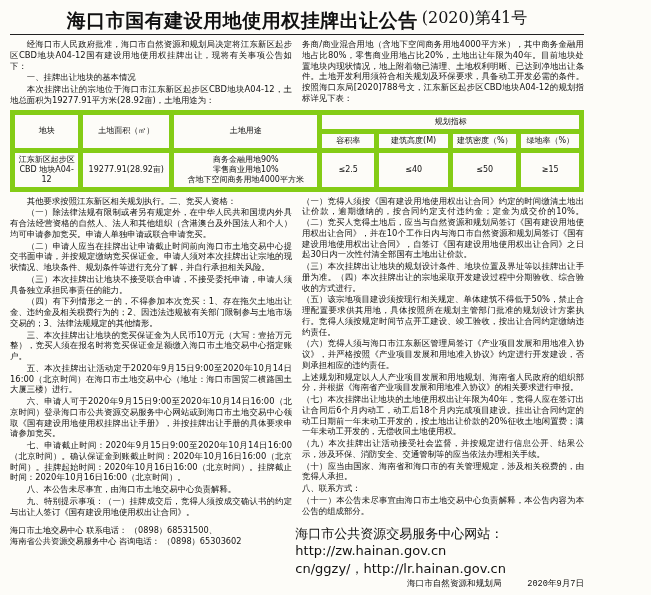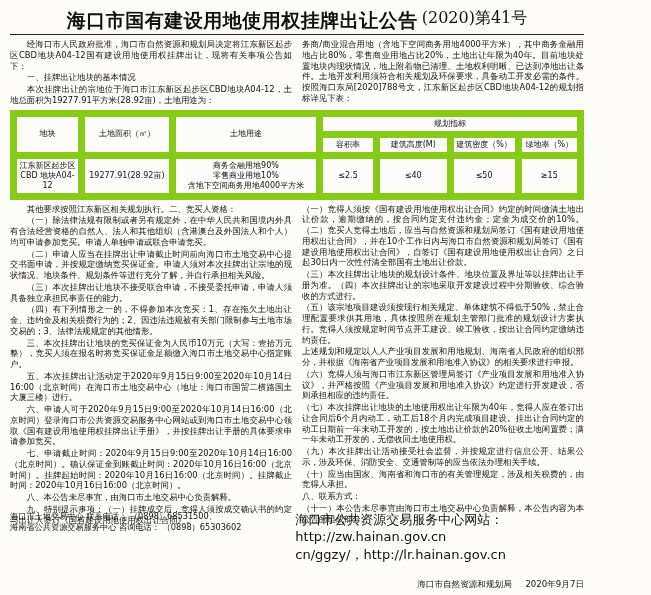--- a/index.html
+++ b/index.html
@@ -56,21 +56,21 @@
   }
   .indent{ text-indent:2em; }
   .tbl{
     border-collapse:collapse;
     width:100%;
     font-size:8px;
     margin:3px 0 4px 0;
     table-layout:fixed;
   }
   .tbl td,.tbl th{
-    border:7px solid #84cc16;
+    border:5px solid #84cc16;
     padding:2px 2px;
     text-align:center;
     vertical-align:middle;
     line-height:1.25;
     font-weight:normal;
   }
   .tbl th{ font-size:8px; }
   .cell-left{ text-align:left; }
   .full-block{
     margin-top:2px;
@@ -79,21 +79,21 @@
     position:absolute;
     left:10px;right:10px;bottom:4px;
     font-size:8.2px;
   }
   .contact{ text-align:left;line-height:1.35; }
   .contact .lbl{ display:inline-block; }
   .right-foot{ text-align:right;line-height:1.35; }
   .bar-left{ width:325px; }
   .foot-cols{ display:flex;justify-content:flex-end;gap:24px; }
   .url{ font-size:13px;line-height:1.35;text-align:left; }
-  .sign{ font-size:8.6px; margin-top:16px;}
+  .sign{ font-size:8.6px; margin-top:2px;font-family:Liberation Mono, monospace;}
 </style>
 </head>
 <body>
 
 <div class="page">
 
   <div class="title-row">
     <span class="title">海口市国有建设用地使用权挂牌出让公告</span>
     <span class="title-sub">(2020)第41号</span>
   </div>
@@ -161,22 +161,22 @@
       <p class="indent">六、申请人可于2020年9月15日9:00至2020年10月14日16:00（北京时间）登录海口市公共资源交易服务中心网站或到海口市土地交易中心领取《国有建设用地使用权挂牌出让手册》，并按挂牌出让手册的具体要求申请参加竞买。</p>
       <p class="indent">七、申请截止时间：2020年9月15日9:00至2020年10月14日16:00（北京时间）。确认保证金到账截止时间：2020年10月16日16:00（北京时间）。挂牌起始时间：2020年10月16日16:00（北京时间）。挂牌截止时间：2020年10月16日16:00（北京时间）。</p>
       <p class="indent">八、本公告未尽事宜，由海口市土地交易中心负责解释。</p>
       <p class="indent">九、特别提示事项：（一）挂牌成交后，竞得人须按成交确认书的约定与出让人签订《国有建设用地使用权出让合同》。</p>
     </div>
 
     <div class="col col-right">
       <p>（一）竞得人须按《国有建设用地使用权出让合同》约定的时间缴清土地出让价款，逾期缴纳的，按合同约定支付违约金；定金为成交价的10%。（二）竞买人竞得土地后，应当与自然资源和规划局签订《国有建设用地使用权出让合同》，并在10个工作日内与海口市自然资源和规划局签订《国有建设用地使用权出让合同》，自签订《国有建设用地使用权出让合同》之日起30日内一次性付清全部国有土地出让价款。</p>
       <p>（三）本次挂牌出让地块的规划设计条件、地块位置及界址等以挂牌出让手册为准。（四）本次挂牌出让的宗地采取开发建设过程中分期验收、综合验收的方式进行。</p>
       <p>（五）该宗地项目建设须按现行相关规定、单体建筑不得低于50%，禁止合理配置要求供其用地，具体按照所在规划主管部门批准的规划设计方案执行。竞得人须按规定时间节点开工建设、竣工验收，按出让合同约定缴纳违约责任。</p>
+      <p>（六）竞得人须与海口市江东新区管理局签订《产业项目发展和用地准入协议》，并严格按照《产业项目发展和用地准入协议》约定进行开发建设，否则承担相应的违约责任。</p>
       <p>上述规划和规定以人人产业项目发展和用地规划、海南省人民政府的组织部分，并根据《海南省产业项目发展和用地准入协议》的相关要求进行申报。</p>
-      <p>（六）竞得人须与海口市江东新区管理局签订《产业项目发展和用地准入协议》，并严格按照《产业项目发展和用地准入协议》约定进行开发建设，否则承担相应的违约责任。</p>
       <p>（七）本次挂牌出让地块的土地使用权出让年限为40年，竞得人应在签订出让合同后6个月内动工，动工后18个月内完成项目建设。挂出让合同约定的动工日期前一年未动工开发的，按土地出让价款的20%征收土地闲置费；满一年未动工开发的，无偿收回土地使用权。</p>
       <p>（九）本次挂牌出让活动接受社会监督，并按规定进行信息公开、结果公示，涉及环保、消防安全、交通管制等的应当依法办理相关手续。</p>
       <p>（十）应当由国家、海南省和海口市的有关管理规定，涉及相关税费的，由竞得人承担。</p>
       <p>八、联系方式：</p>
       <p>（十一）本公告未尽事宜由海口市土地交易中心负责解释，本公告内容为本公告的组成部分。</p>
     </div>
   </div>
 
   <div class="footer">
     <div class="foot-cols">

